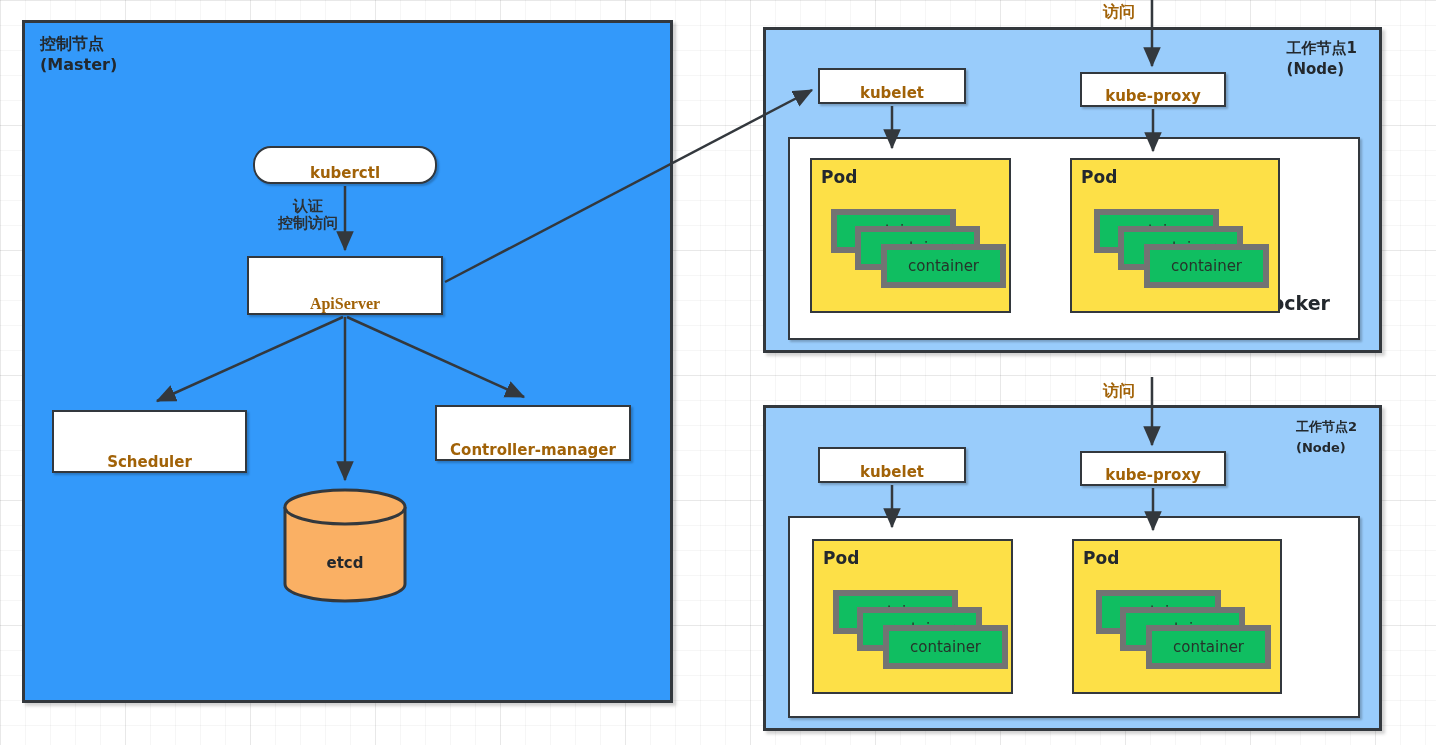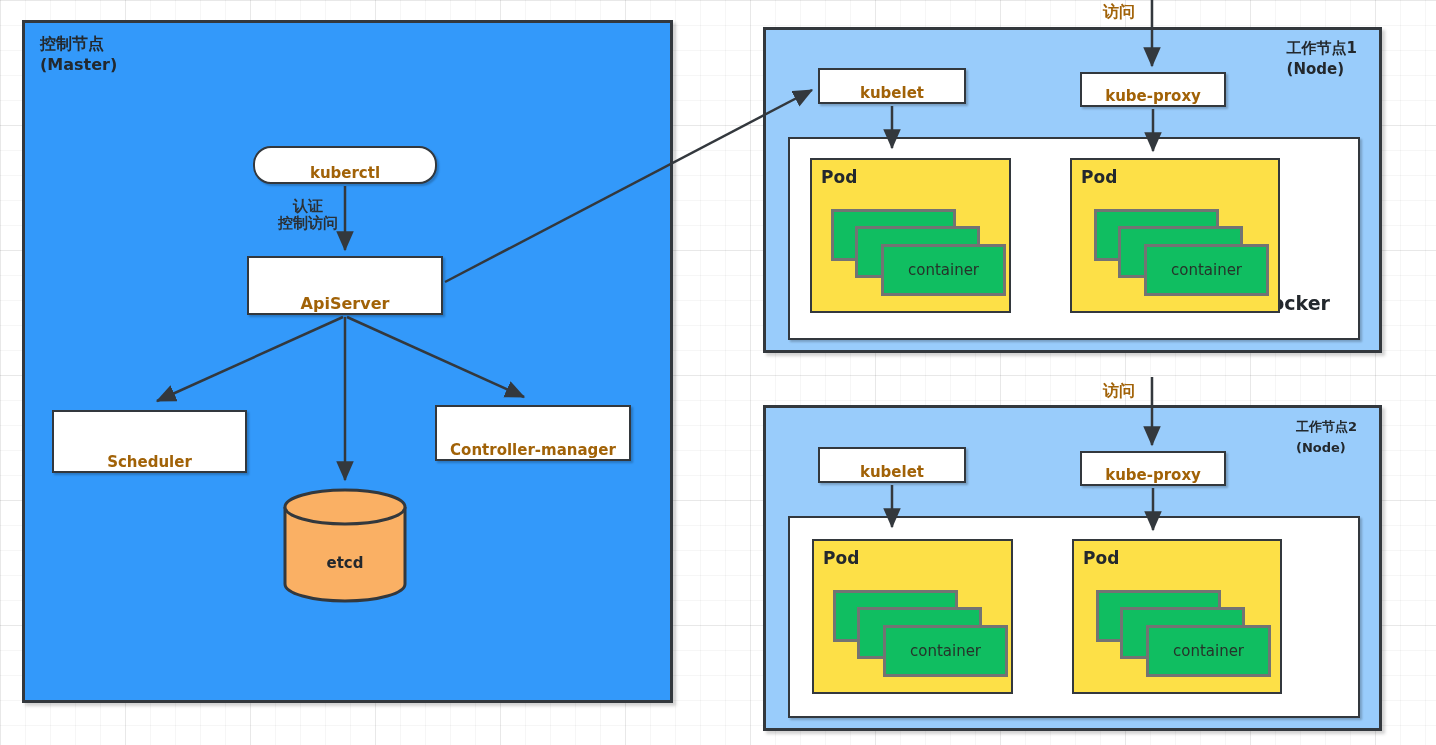--- a/index.html
+++ b/index.html
@@ -46,23 +46,23 @@
     position:absolute;
     background:#fde047;
     border:2px solid #33383d;
   }
   .pod-label {
     position:absolute; left:9px; top:7px;
     font-weight:bold; font-size:17px; color:#23282d;
   }
   .container-rect {
     position:absolute;
-    width:125px; height:52px;
+    width:125px; height:44px;
     background:#10be61;
-    border:3px solid #737373;
+    border:6px solid #737373;
     display:flex; align-items:center; justify-content:center;
     font-size:15px; color:#26332a;
   }
   .edge-label {
     position:absolute;
     font-size:15px; font-weight:600; color:#2b3136;
     text-align:center; line-height:17px; white-space:pre-line;
   }
   .access-label {
     position:absolute;
@@ -85,21 +85,21 @@
 (Master)</div>
 </div>
 
 <div class="box" style="left:253px;top:146px;width:184px;height:38px;border-radius:18px;">
   <span>kuberctl</span>
 </div>
 
 <div class="edge-label" style="left:238px;top:198px;width:140px;">认证
 控制访问</div>
 
-<div class="box" style="left:247px;top:256px;width:196px;height:59px;font-size:16px;">
+<div class="box" style="left:247px;top:256px;width:196px;height:59px;font-size:16px;font-family:Liberation Serif, serif;">
   <span>ApiServer</span>
 </div>
 
 <div class="box" style="left:52px;top:410px;width:195px;height:63px;">
   <span>Scheduler</span>
 </div>
 
 <div class="box" style="left:435px;top:405px;width:196px;height:56px;">
   <span>Controller-manager</span>
 </div>

